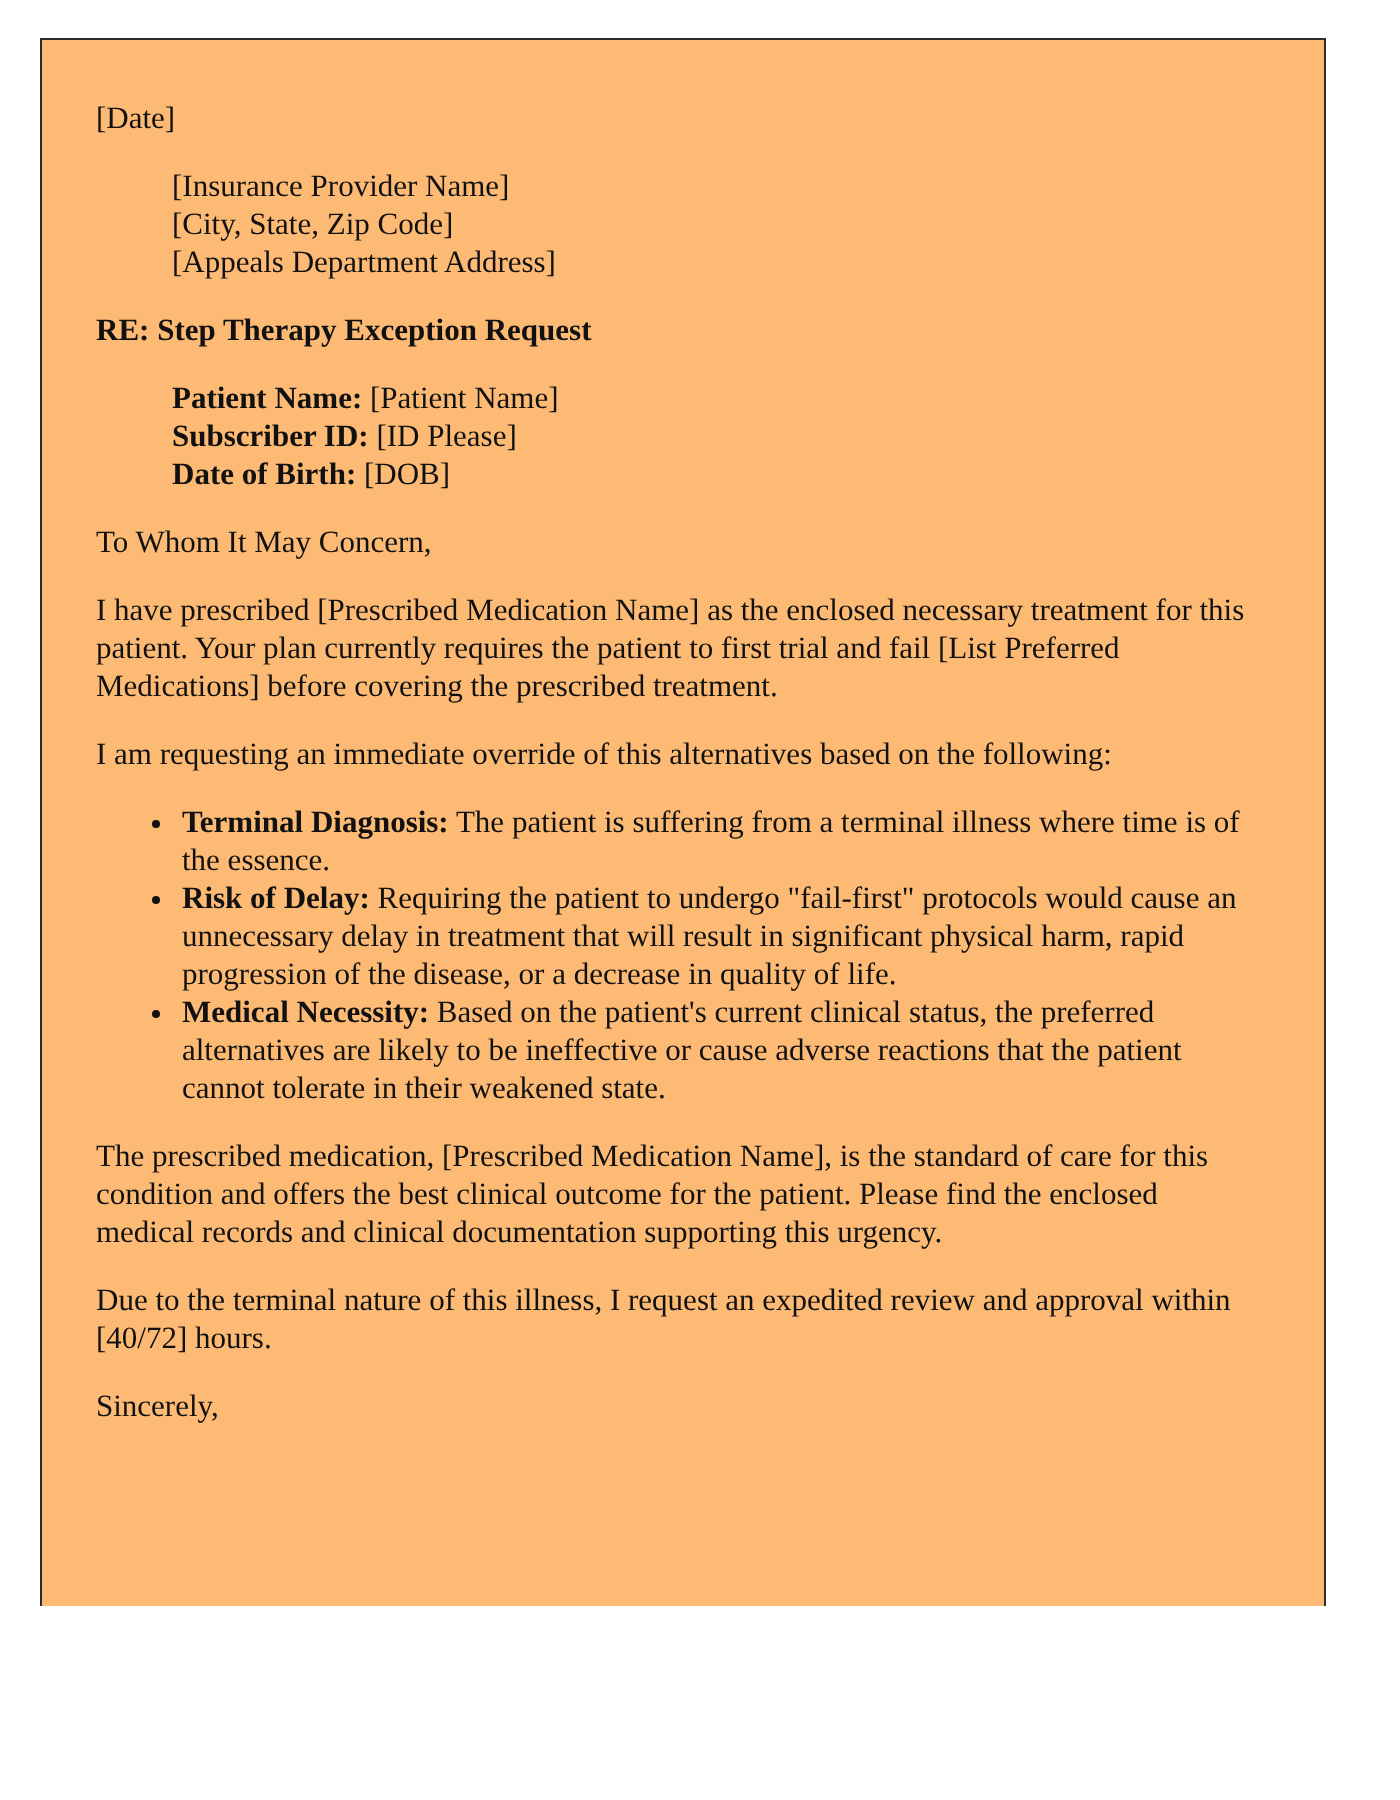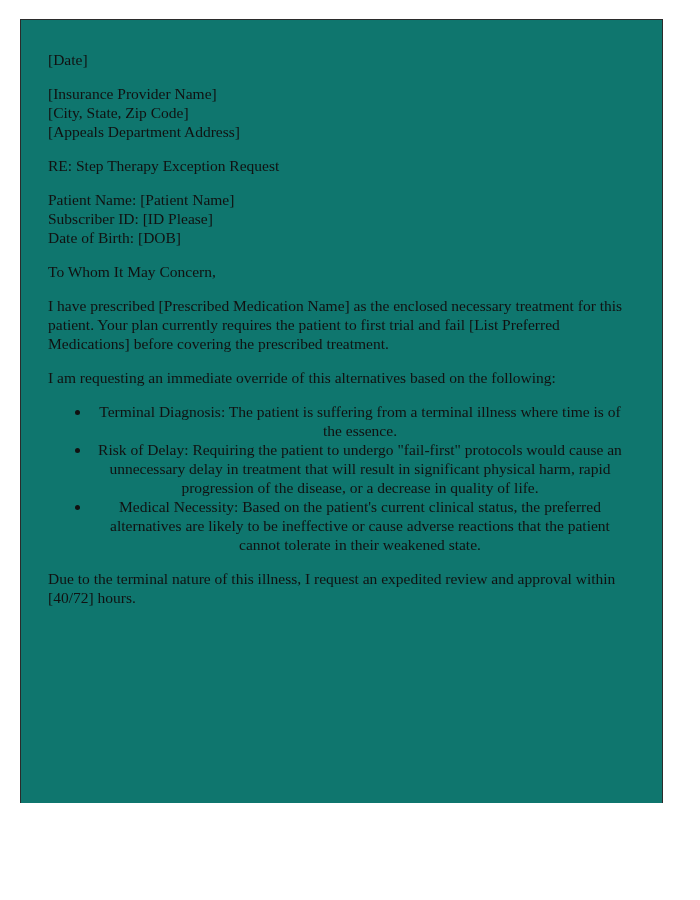--- a/index.html
+++ b/index.html
@@ -18,36 +18,35 @@
   .page-frame {
     position: absolute;
     left: 20px;
     top: 19px;
     width: 643px;
     height: 784px;
     border-top: 1.5px solid #2b2b2b;
     border-left: 1.5px solid #2b2b2b;
     border-right: 1.5px solid #2b2b2b;
     border-bottom: none;
-    background: #0f766e;
+    background: #fdba74;
   }
   .letter-body {
     padding: 30px 33px 0 27px;
     color: #111111;
     font-size: 15.5px;
     line-height: 19px;
   }
   .block { margin-bottom: 15px; }
-  .line { display: block; }
-  .b { font-weight: normal; }
+  .line { display: block; margin-left: 38px; }
+  .b { font-weight: bold; }
   ul.reasons {
     margin: 15px 0;
     padding-left: 43px;
     list-style-type: disc;
-    text-align: center;
   }
   ul.reasons li { margin: 0; }
 </style>
 </head>
 <body>
 
 <div class="viewport">
   <div class="page-frame">
     <div class="letter-body">
 
@@ -73,19 +72,21 @@
       <p class="block">I have prescribed [Prescribed Medication Name] as the enclosed necessary treatment for this patient. Your plan currently requires the patient to first trial and fail [List Preferred Medications] before covering the prescribed treatment.</p>
 
       <p class="block">I am requesting an immediate override of this alternatives based on the following:</p>
 
       <ul class="reasons">
         <li><span class="b">Terminal Diagnosis:</span> <span>The patient is suffering from a terminal illness where time is of the essence.</span></li>
         <li><span class="b">Risk of Delay:</span> <span>Requiring the patient to undergo "fail-first" protocols would cause an unnecessary delay in treatment that will result in significant physical harm, rapid progression of the disease, or a decrease in quality of life.</span></li>
         <li><span class="b">Medical Necessity:</span> <span>Based on the patient's current clinical status, the preferred alternatives are likely to be ineffective or cause adverse reactions that the patient cannot tolerate in their weakened state.</span></li>
       </ul>
 
+      <p class="block">The prescribed medication, [Prescribed Medication Name], is the standard of care for this condition and offers the best clinical outcome for the patient. Please find the enclosed medical records and clinical documentation supporting this urgency.</p>
 
       <p class="block">Due to the terminal nature of this illness, I request an expedited review and approval within [40/72] hours.</p>
 
+      <p class="block">Sincerely,</p>
 
     </div>
   </div>
 </div>
 
 </body></html>

